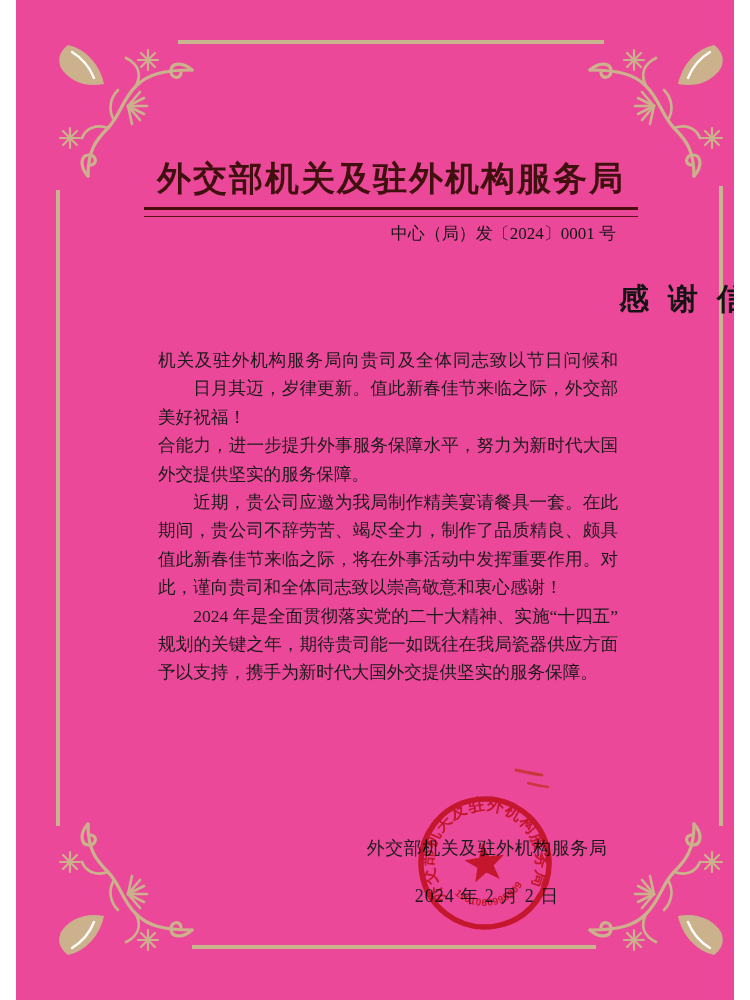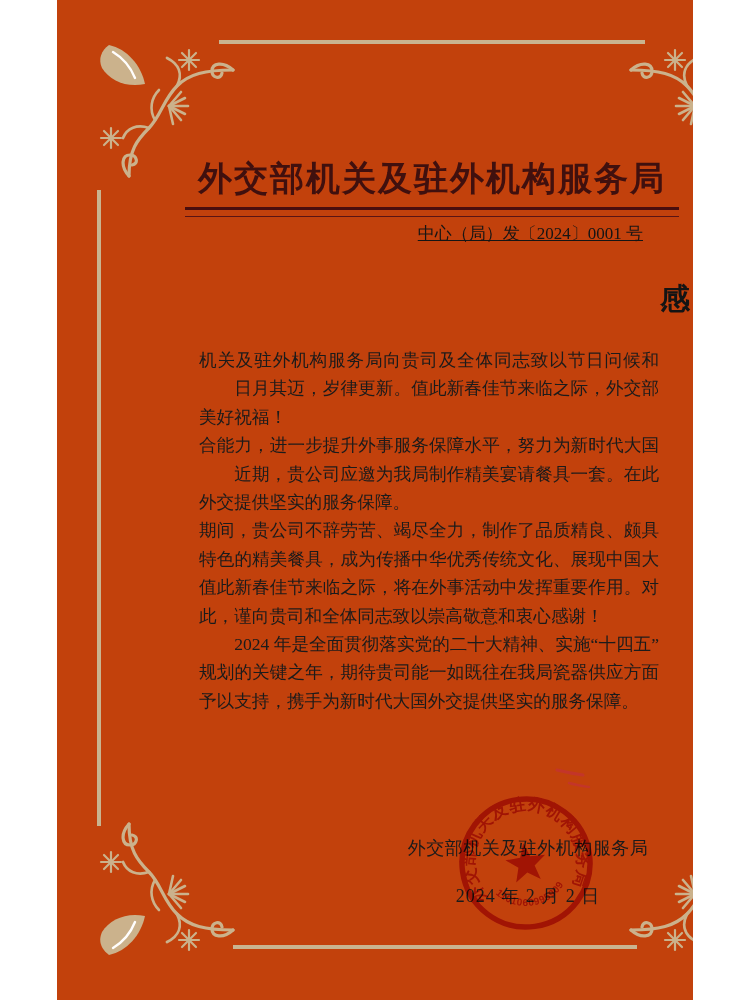--- a/index.html
+++ b/index.html
@@ -1,18 +1,18 @@
 <!DOCTYPE html>
 <html><head>
 <meta charset="utf-8">
 <style>
   html,body{margin:0;padding:0;background:#ffffff;}
   .page{
-    position:relative;width:636px;height:1000px;margin:0 auto;
-    background:#c2410c;overflow:hidden;
+    position:relative;width:718px;height:1000px;margin:0 auto;
+    background:#ec4899;overflow:hidden;
     font-family:"Liberation Serif","DejaVu Serif",serif;
     color:#1c1c1c;
   }
   
   .frame-line{position:absolute;background:#c9b490;}
   .corner{position:absolute;width:150px;height:150px;}
   .corner svg{display:block;width:150px;height:150px;}
   .corner.tr{transform:scaleX(-1);}
   .corner.bl{transform:scaleY(-1);}
   .corner.br{transform:scale(-1,-1);}
@@ -20,22 +20,22 @@
   .org-title{
     position:absolute;left:0;top:156px;width:750px;
     text-align:center;font-size:34px;font-weight:700;
     letter-spacing:2px;color:#40100e;
   }
   .red-rule{
     position:absolute;left:128px;top:207px;width:494px;height:6px;
     border-top:3px solid #4a0e0e;border-bottom:1px solid #5a1414;
   }
   .doc-number{
-    position:absolute;left:116px;top:222px;width:470px;
-    text-align:right;font-size:17px;color:#151515;text-decoration:underline;
+    position:absolute;left:130px;top:222px;width:470px;
+    text-align:right;font-size:17px;color:#151515;
   }
   .letter-title{
     position:absolute;left:0;top:279px;width:750px;
     text-align:right;text-indent:19px;letter-spacing:19px;
     font-size:30px;font-weight:700;color:#141414;
   }
   
   .body-text{
     position:absolute;left:142px;top:346px;width:460px;
     font-size:17.6px;line-height:28.4px;color:#1b1b1b;
@@ -134,24 +134,23 @@
   <div class="org-title">外交部机关及驻外机构服务局</div>
   <div class="red-rule"></div>
   <div class="doc-number">中心（局）发〔2024〕0001 号</div>
   <div class="letter-title">感谢信</div>
 
   <div class="body-text">
     <div class="bline">机关及驻外机构服务局向贵司及全体同志致以节日问候和</div>
     <div class="bline ind">日月其迈，岁律更新。值此新春佳节来临之际，外交部</div>
     <div class="bline last">美好祝福！</div>
     <div class="bline">合能力，进一步提升外事服务保障水平，努力为新时代大国</div>
+    <div class="bline last">外交提供坚实的服务保障。</div>
     <div class="bline ind">近期，贵公司应邀为我局制作精美宴请餐具一套。在此</div>
-    <div class="bline last">外交提供坚实的服务保障。</div>
     <div class="bline">期间，贵公司不辞劳苦、竭尽全力，制作了品质精良、颇具</div>
-    <div class="bline">特色的精美餐具，成为传播中华优秀传统文化、展现中国大</div>
     <div class="bline">值此新春佳节来临之际，将在外事活动中发挥重要作用。对</div>
     <div class="bline last">此，谨向贵司和全体同志致以崇高敬意和衷心感谢！</div>
     <div class="bline ind">2024 年是全面贯彻落实党的二十大精神、实施“十四五”</div>
     <div class="bline">规划的关键之年，期待贵司能一如既往在我局瓷器供应方面</div>
     <div class="bline last">予以支持，携手为新时代大国外交提供坚实的服务保障。</div>
   </div>
 
   <div class="sign-block">
     <div class="sign-org">外交部机关及驻外机构服务局</div>
     <div class="sign-date">2024 年 2 月 2 日</div>

